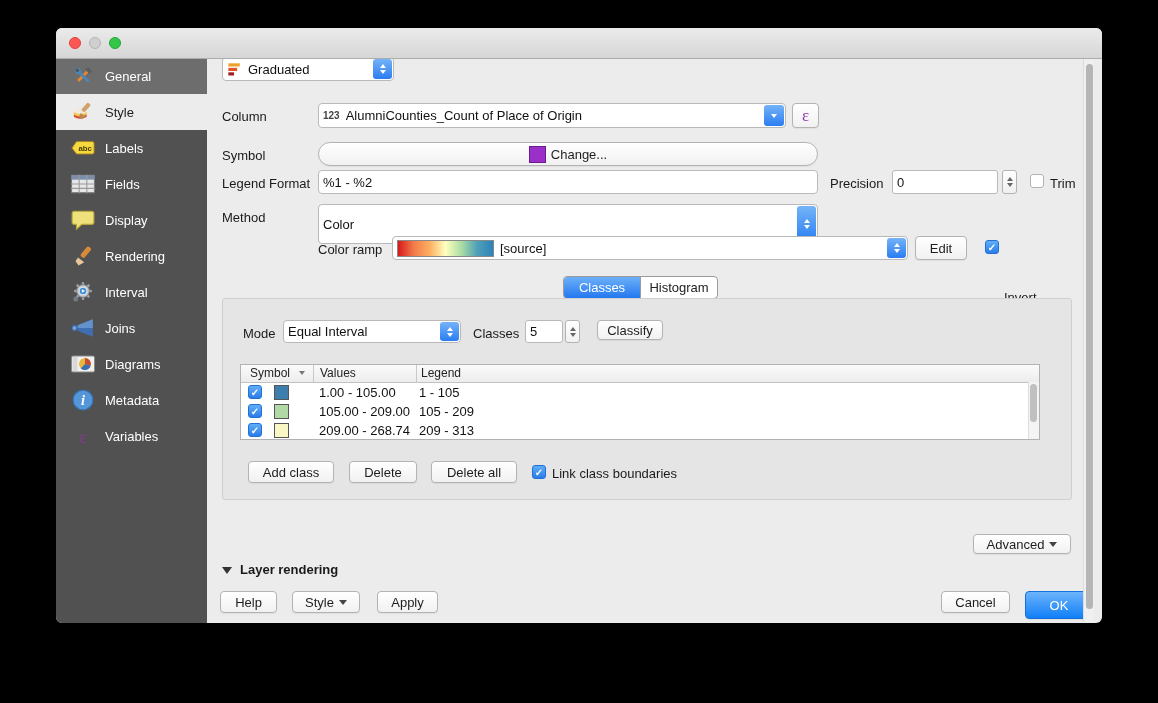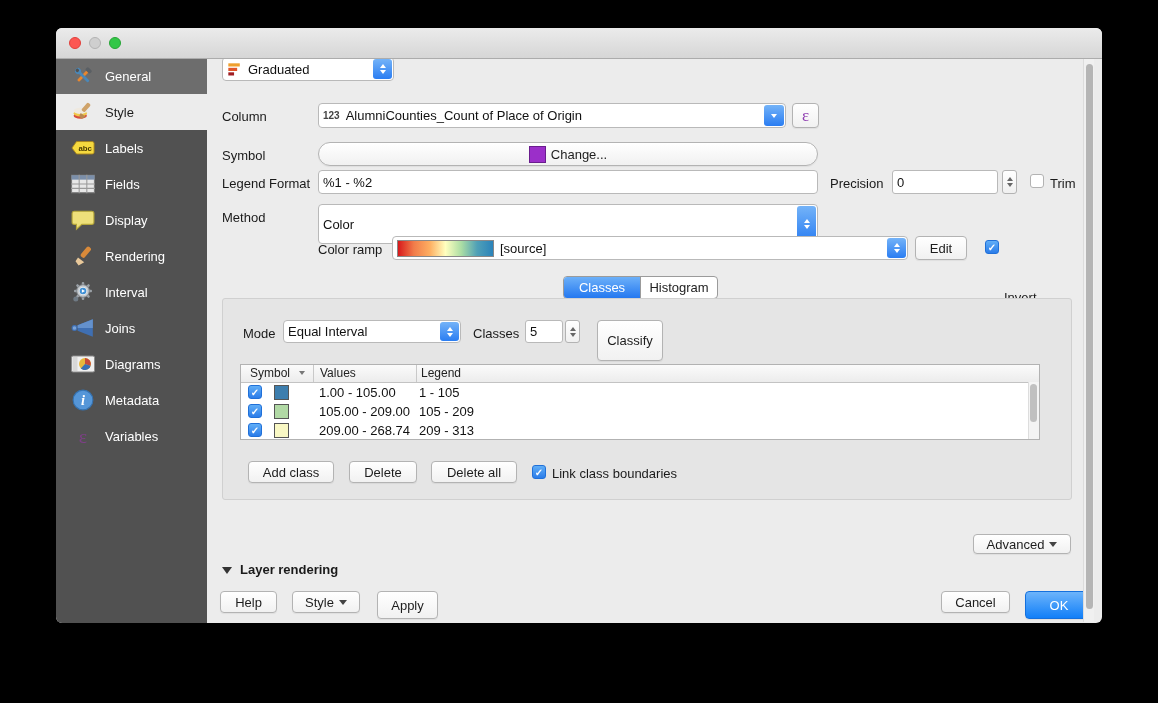--- a/index.html
+++ b/index.html
@@ -322,21 +322,21 @@
         </span>
     </div>
     <div class="lbl" style="left:417px;top:298px;">Classes</div>
     <div class="field" style="left:469px;top:292px;width:38px;height:23px;border-radius:3px;">
       <span>5</span>
     </div>
     <div class="stepper-gray" style="left:509px;top:292px;width:15px;height:23px;">
         <span class="gchev-up"></span>
         <span class="gchev-down"></span>
       </div>
-    <div class="btn" style="left:541px;top:292px;width:66px;height:41px;">
+    <div class="btn" style="left:541px;top:292px;width:66px;height:20px;">
       <span>Classify</span>
     </div>
 
     <div class="classtable">
       <div class="thead">
         <span class="hcell" style="left:9px;">Symbol</span>
         <span class="sort-ind"></span>
         <span class="hdiv" style="left:72px;"></span>
         <span class="hcell" style="left:79px;">Values</span>
         <span class="hdiv" style="left:175px;"></span>
@@ -387,21 +387,21 @@
     <span class="disclosure" style="left:166px;top:539px;"></span>
     <div class="lbl bold" style="left:184px;top:534px;">Layer rendering</div>
 
     <div class="btn" style="left:164px;top:563px;width:57px;height:22px;">
       <span>Help</span>
     </div>
     <div class="btn" style="left:236px;top:563px;width:68px;height:22px;">
       <span>Style</span>
       <span class="caret"></span>
     </div>
-    <div class="btn" style="left:321px;top:563px;width:61px;height:28px;">
+    <div class="btn" style="left:321px;top:563px;width:61px;height:22px;">
       <span>Apply</span>
     </div>
     <div class="btn" style="left:885px;top:563px;width:69px;height:22px;">
       <span>Cancel</span>
     </div>
     <div class="btn btn-blue" style="left:969px;top:563px;width:68px;height:28px;">
       <span>OK</span>
     </div>
 
     <div class="vscroll">

